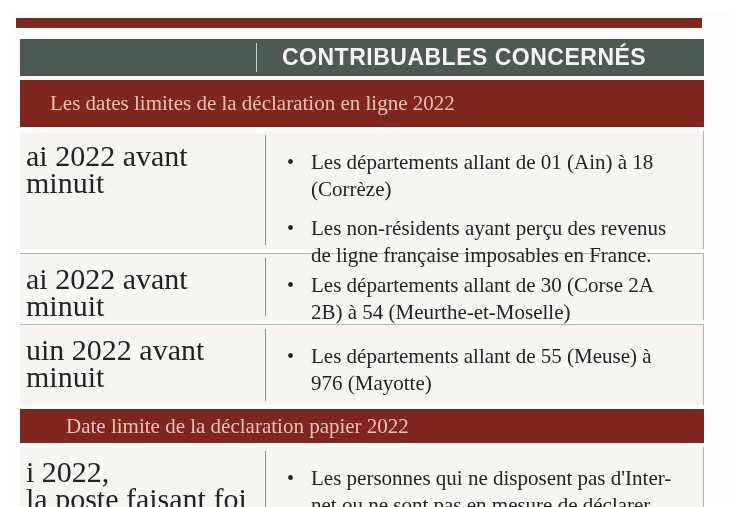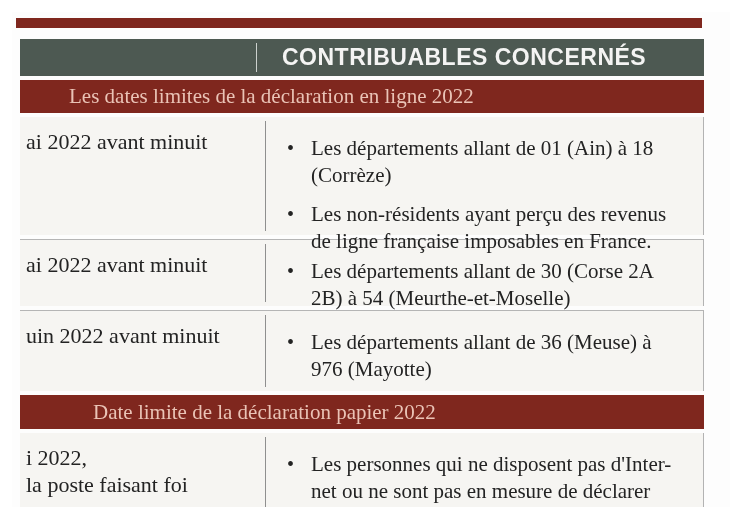--- a/index.html
+++ b/index.html
@@ -44,36 +44,36 @@
     letter-spacing: 0.5px;
     white-space: nowrap;
   }
   .band {
     display: flex;
     align-items: center;
     background: var(--band-bg, #7f271e);
     color: var(--band-text, #eac3b6);
     font-size: 21px;
   }
-  .band-online { height: 33px; padding-left: 45px; }
-  .band-paper  { height: 34px; padding-left: 69px; }
+  .band-online { height: 47px; padding-left: 26px; }
+  .band-paper  { height: 34px; padding-left: 42px; }
   .body-row {
     display: flex;
     background: var(--cell-bg, #f6f5f2);
     border-right: 1px solid #b3b3b3;
     color: var(--body-text, #232323);
   }
   .row-1 { height: 118px; }
   .row-2 { height: 67px; border-top: 1px solid #b5b5b5; }
   .row-3 { height: 81px; border-top: 1px solid #b5b5b5; }
   .row-4 { height: 116px; border-bottom: 2px solid #ec4899; }
   .cell-left {
     width: 233px;
     padding: 7px 4px 0 2px;
-    font-size: 22px;
+    font-size: 30px;
     line-height: 27px;
     white-space: pre-line;
   }
   .cell-right {
     flex: 1;
     border-left: 1px solid #8f8f8f;
     padding: 6px 8px 0 13px;
     font-size: 21px;
     line-height: 27px;
   }
@@ -133,21 +133,21 @@
 2B) à 54 (Meurthe-et-Moselle)</span>
         </div>
       </div>
     </div>
 
     <div class="body-row row-3">
       <div class="cell-left">uin 2022 avant minuit</div>
       <div class="cell-right">
         <div class="bullet-item">
           <span class="bullet">•</span>
-          <span class="bullet-text">Les départements allant de 36 (Meuse) à
+          <span class="bullet-text">Les départements allant de 55 (Meuse) à
 976 (Mayotte)</span>
         </div>
       </div>
     </div>
 
     <div class="band band-paper">
       <span class="band-text">Date limite de la déclaration papier 2022</span>
     </div>
 
     <div class="body-row row-4">

